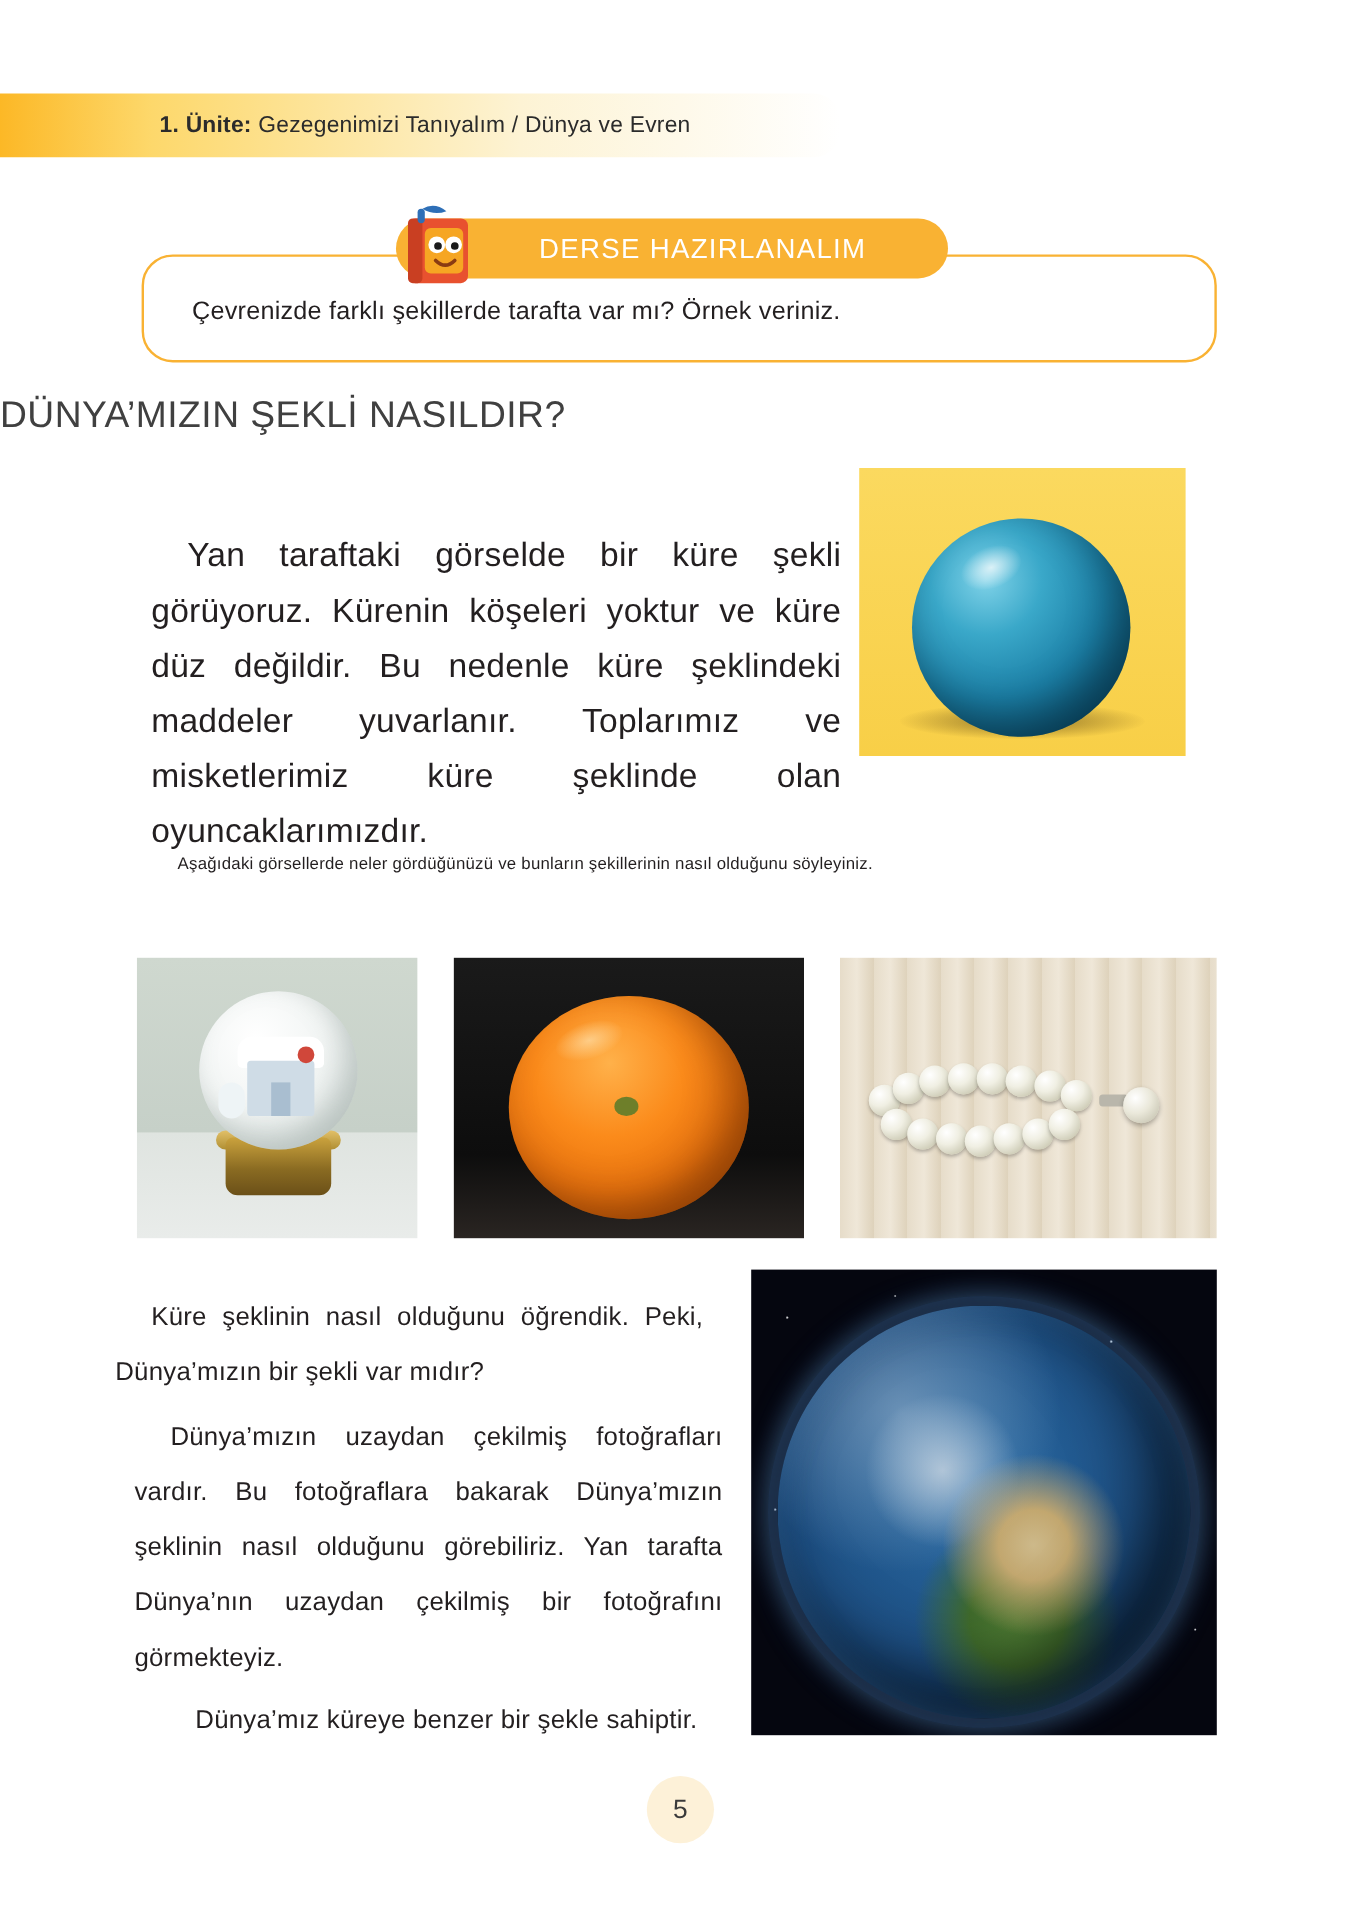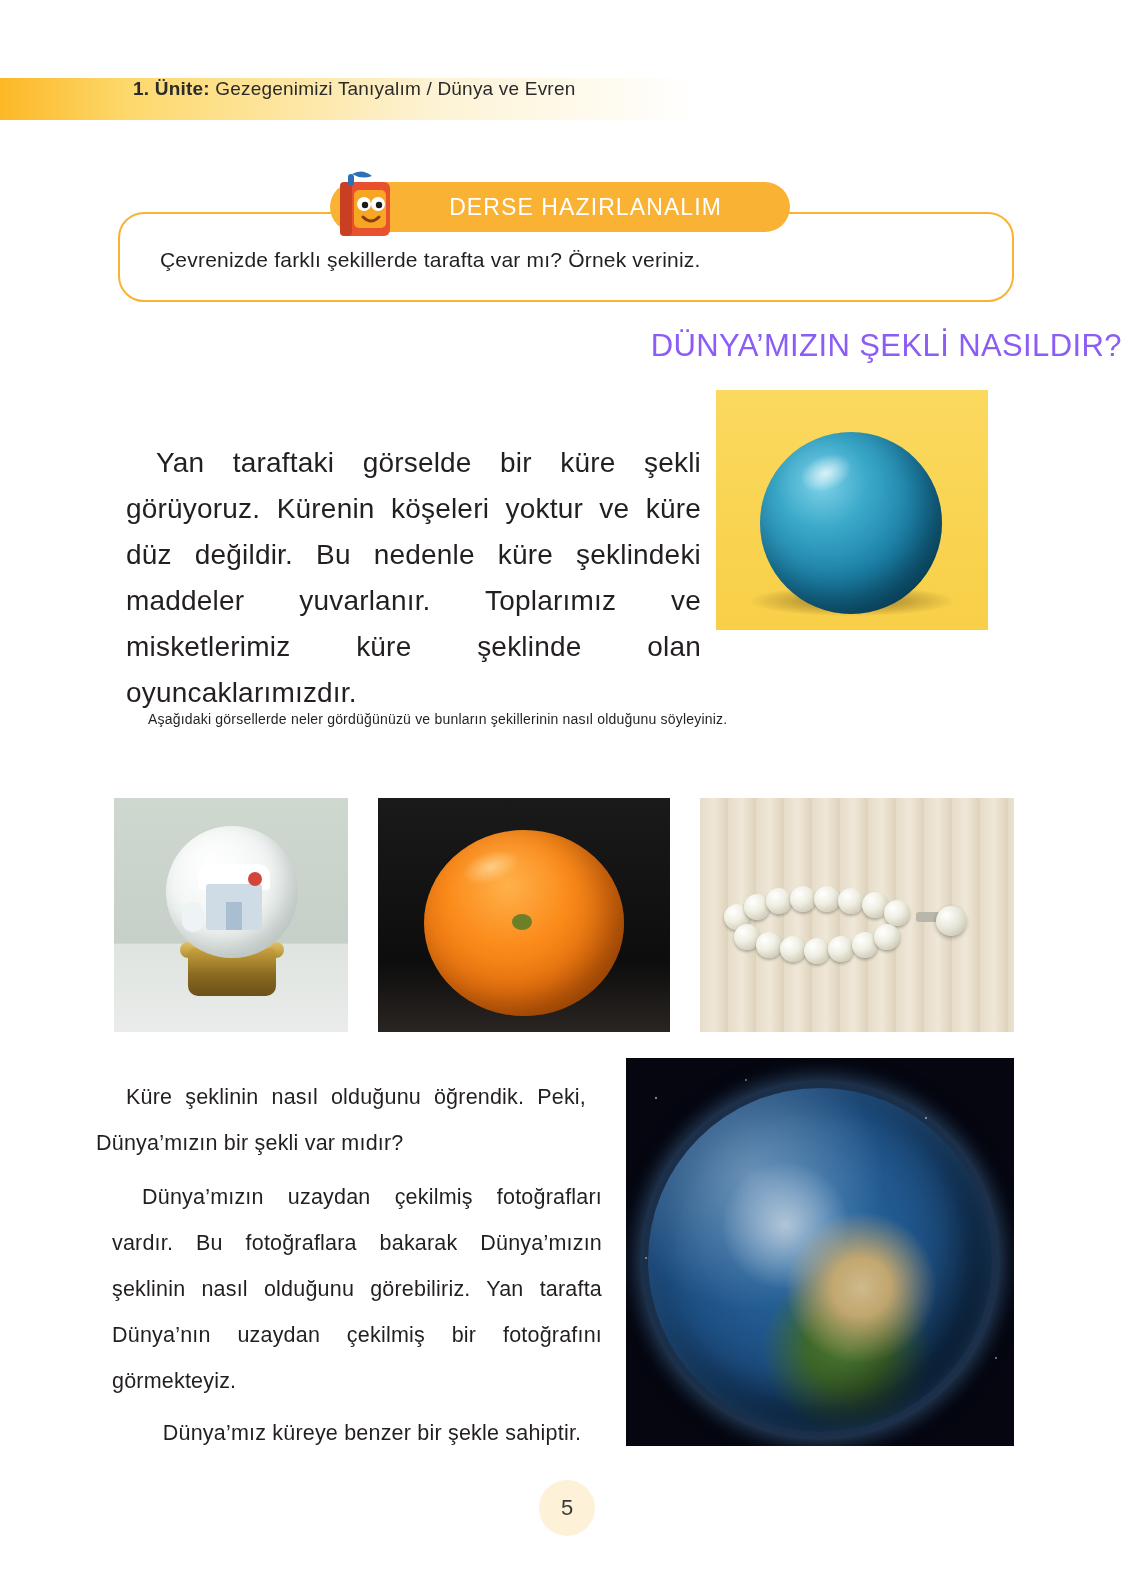--- a/index.html
+++ b/index.html
@@ -15,24 +15,25 @@
     color: #231f20;
     overflow: hidden;
   }
 
   
   .header-band {
     position: absolute;
     top: 78px;
     left: 0;
     width: 700px;
-    height: 42px;
+    height: 53px;
     background: linear-gradient(90deg, #fcb826 0%, #fdd86b 18%, #fdf3d4 62%, #ffffff 100%);
     border-radius: 0 22px 22px 0;
     display: flex;
+    align-items: center;
   }
   .header-text {
     margin-left: 133px;
     font-size: 19px;
     letter-spacing: .2px;
     color: #2b2b2b;
     white-space: nowrap;
   }
   .header-text b {
     font-weight: bold;
@@ -88,23 +89,23 @@
     height: 74px;
     z-index: 4;
   }
 
   
   .main-title {
     position: absolute;
     top: 328px;
     left: 0;
     width: 1122px;
-    text-align: right;
+    text-align: left;
     font-size: 31px;
-    color: #8b5cf6;
+    color: #404040;
     letter-spacing: .4px;
   }
 
   
   .para-1 {
     position: absolute;
     left: 126px;
     top: 412px;
     width: 575px;
     font-size: 28px;

